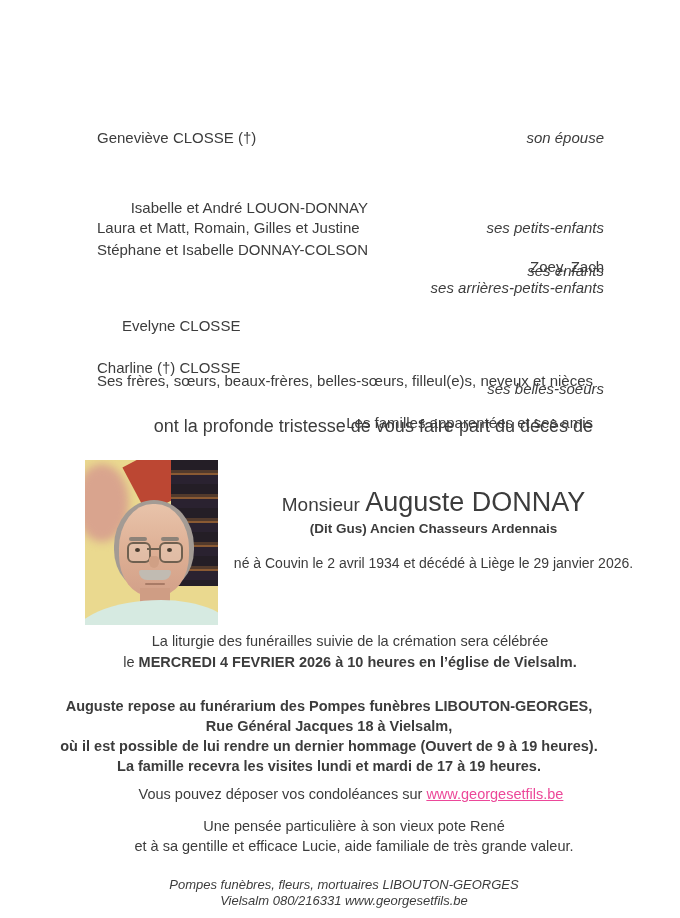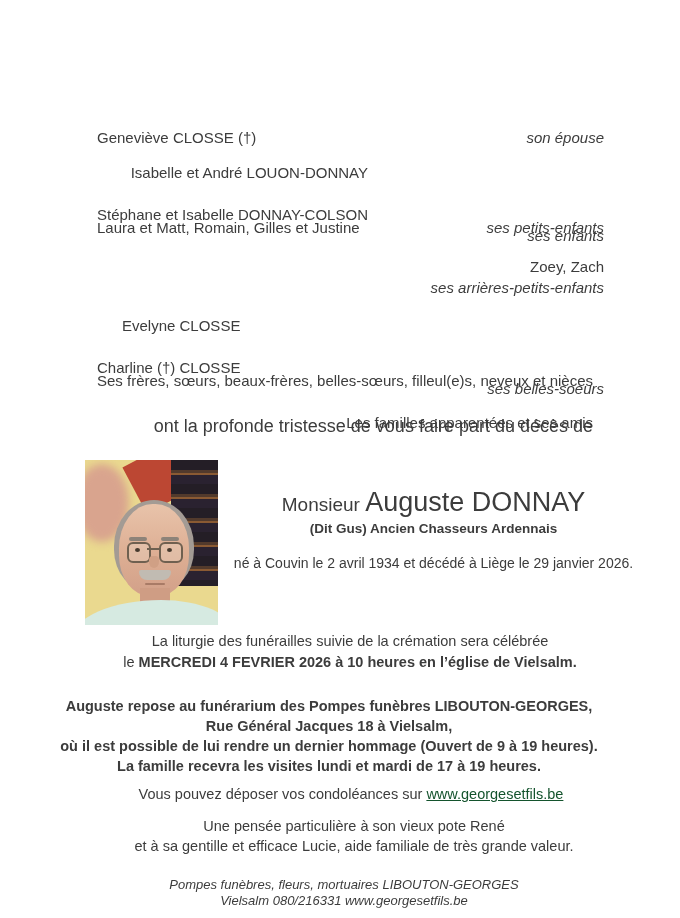--- a/index.html
+++ b/index.html
@@ -10,21 +10,21 @@
   
   .quote{position:absolute;top:20px;left:248px;width:420px;
          font-style:italic;font-size:13.5px;line-height:16px;}
   .quote-author{margin-top:4px;padding-left:277px;}
   
   .family-row{position:absolute;left:97px;width:507px;display:flex;
               justify-content:space-between;align-items:flex-end;
               font-size:15px;line-height:21px;text-align:right;}
   .family-names{white-space:pre-line;}
   .family-relation{font-style:italic;white-space:nowrap;}
-  .row1{top:127px;} .row2{top:141px;gap:16px;} .row3{top:217px;}
+  .row1{top:127px;} .row2{top:176px;gap:16px;} .row3{top:217px;}
   .row4{top:256px;flex-direction:column;} .row5{top:294px;} .row6{top:349px;}
   
   .announcement{position:absolute;top:416px;right:87px;font-size:18px;}
   
   .photo{position:absolute;top:460px;left:85px;width:133px;height:165px;
          overflow:hidden;background:#ead98f;}
   .ph-blob{position:absolute;left:-10px;top:4px;width:54px;height:78px;
            border-radius:50%;background:#d9a48e;filter:blur(4px);}
   .ph-red{position:absolute;left:46px;top:-10px;width:62px;height:52px;
           background:#bc4733;transform:rotate(-28deg);}
@@ -57,21 +57,21 @@
   .d-prefix{font-size:19px;}
   .d-name{font-size:27px;}
   .d-sub{font-size:13.5px;font-weight:bold;margin-top:3px;}
   .d-dates{font-size:14px;margin-top:19px;}
   
   .centerblock{position:absolute;width:660px;text-align:center;font-size:14.5px;}
   .ceremony{top:631px;left:20px;line-height:21px;}
   .ceremony .bold{font-weight:bold;}
   .funeral{top:696px;left:-1px;font-weight:bold;line-height:20px;}
   .condolences{top:786px;left:21px;}
-  .link{color:#14532d;text-decoration:underline;cursor:pointer;}
+  .link{color:#ec4899;text-decoration:underline;cursor:pointer;}
   .tribute{top:816px;left:0;line-height:20px;padding-left:24px;}
   .footer{top:877px;left:14px;font-style:italic;font-size:13px;line-height:16px;}
 </style>
 </head>
 <body>
 
 <div class="page">
 
 
   <div class="family-row row1">

